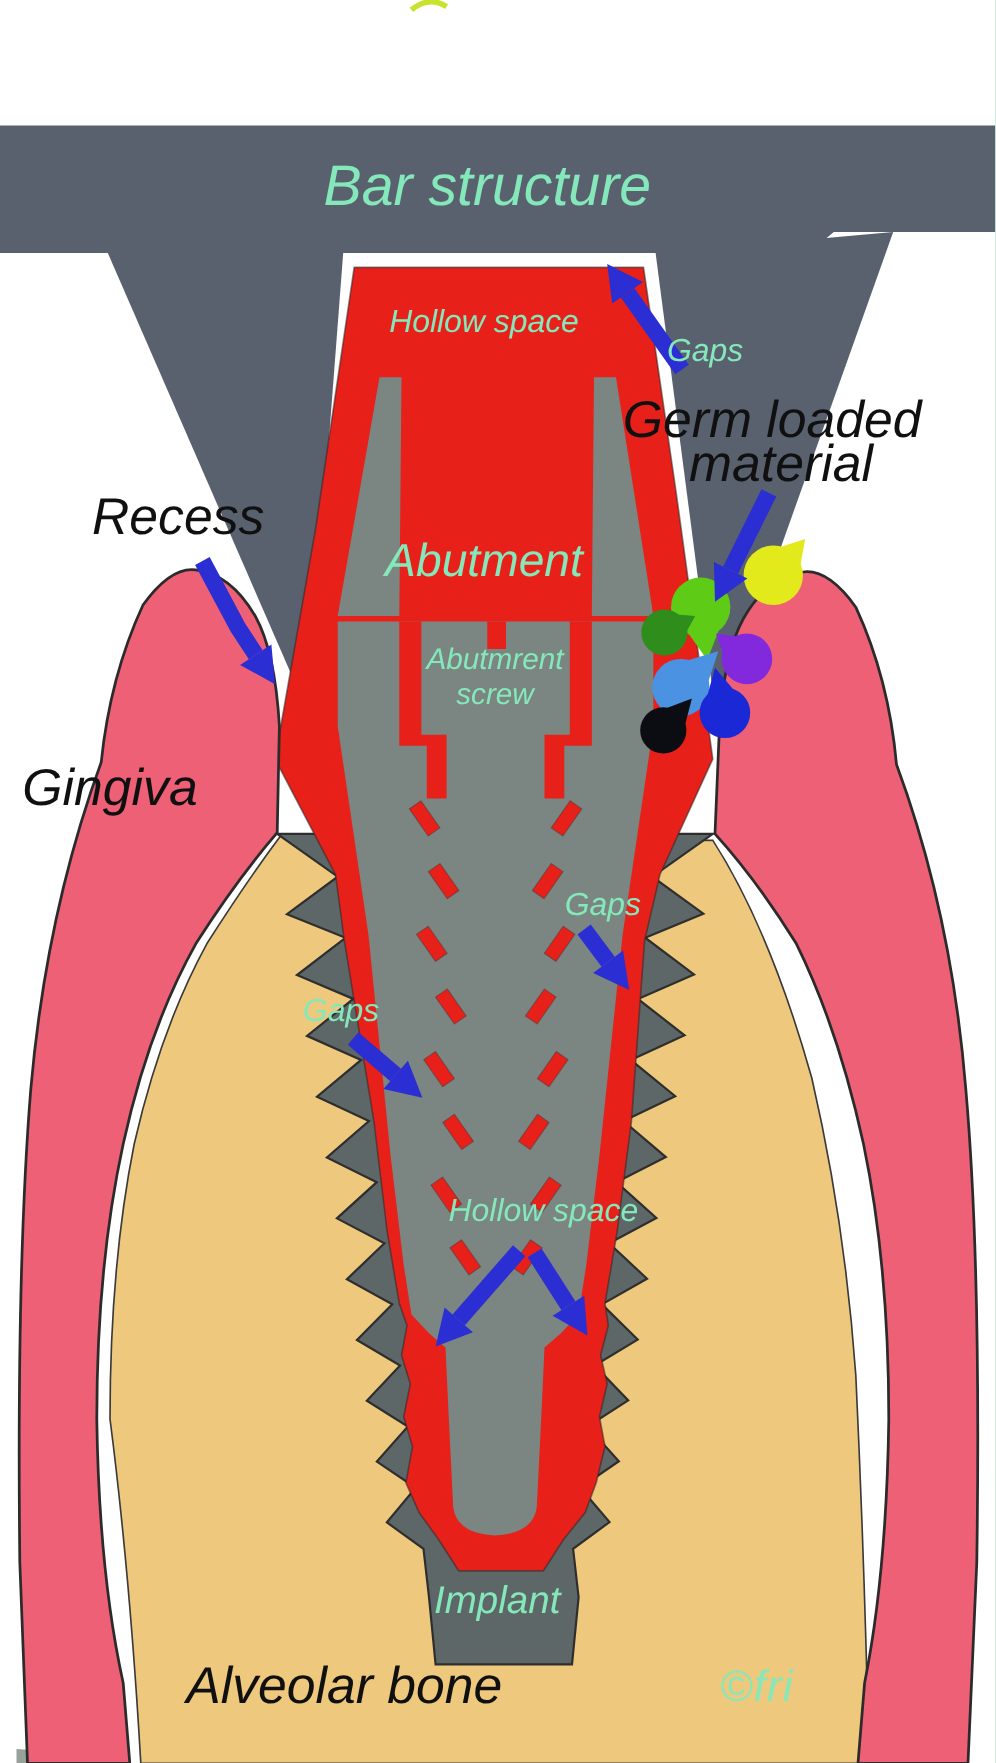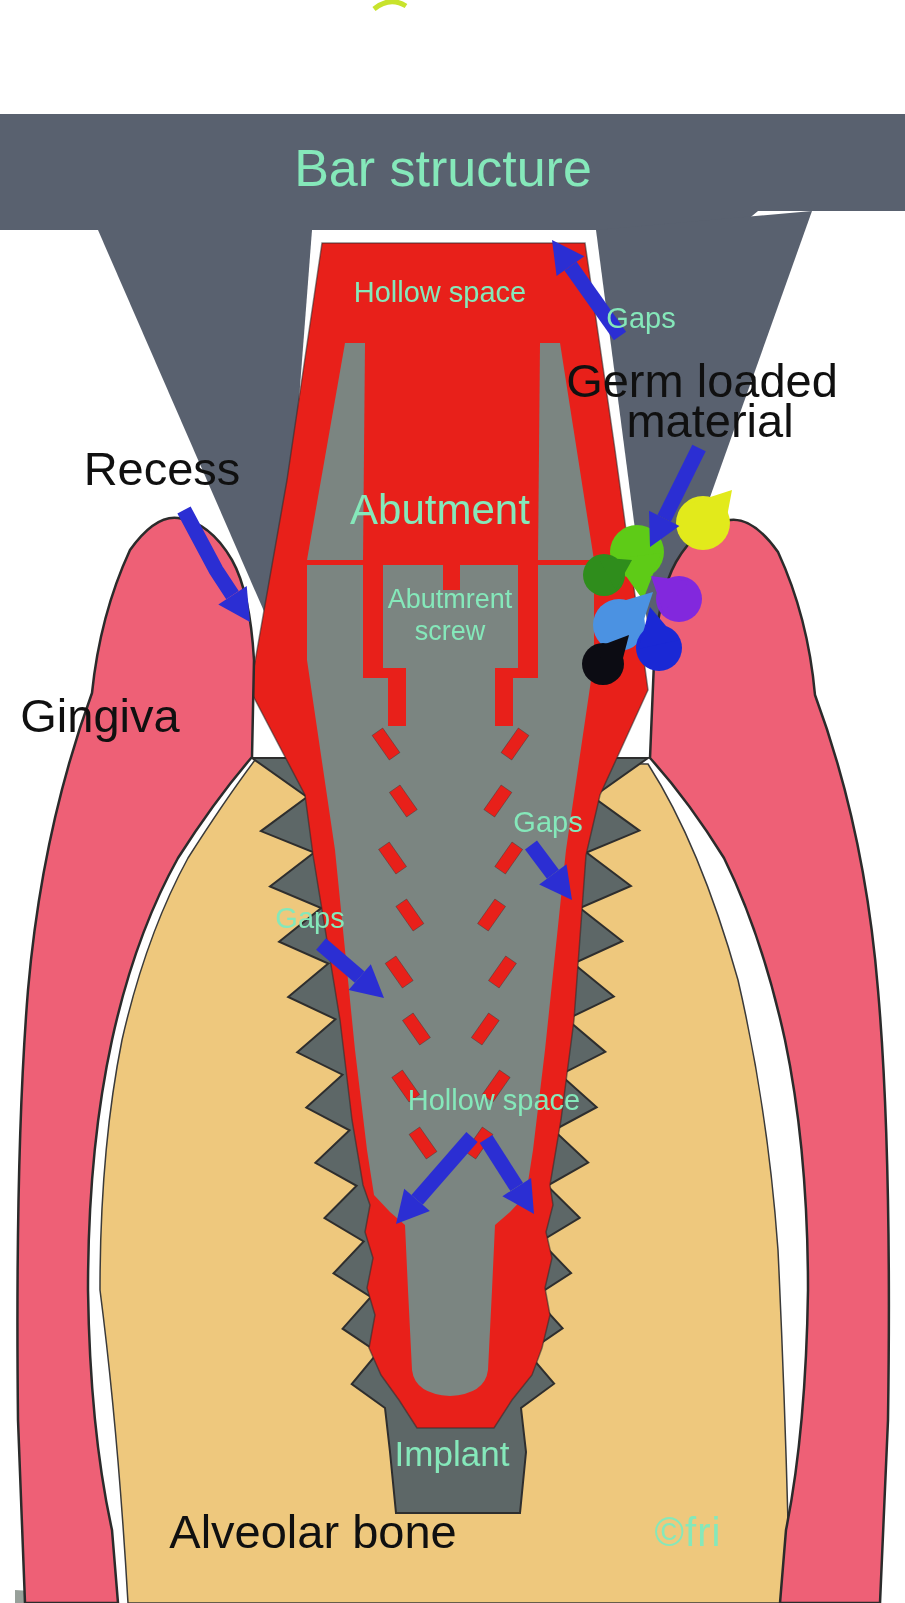--- a/index.html
+++ b/index.html
@@ -1,17 +1,17 @@
 <!DOCTYPE html>
 <html style="--bar: #59616f; --red: #e8201a; --metal: #7b8581; --implant: #5d6767; --pink: #ee6076; --pink_edge: #2b2b2b; --bone: #eec87d; --mint: #85e8ba; --ink: #101010; --arrow: #2b2ed3; --accent_arc: #c8e32c; --outline: #2e2e2e;"><head>
 <meta charset="utf-8">
 <style>
   html,body{margin:0;padding:0;background:#ffffff;}
   .stage{width:905px;height:1603px;position:relative;margin:0 auto;background:#22c55e;overflow:hidden;
-         font-family:"Liberation Sans", sans-serif;}
+         font-family:"Liberation Sans", sans-serif;font-style:italic;}
   svg{display:block;}
   text{font-family:"Liberation Sans", sans-serif;}
   .mint{fill:var(--mint);}
   .blacktxt{fill:var(--ink);}
   .lbl-xl{font-size:52px;}
   .lbl-lg{font-size:47px;}
   .lbl-md{font-size:42px;}
   .lbl-sm{font-size:29px;}
   .lbl-xs{font-size:27px;}
   .lbl-imp{font-size:35px;}

